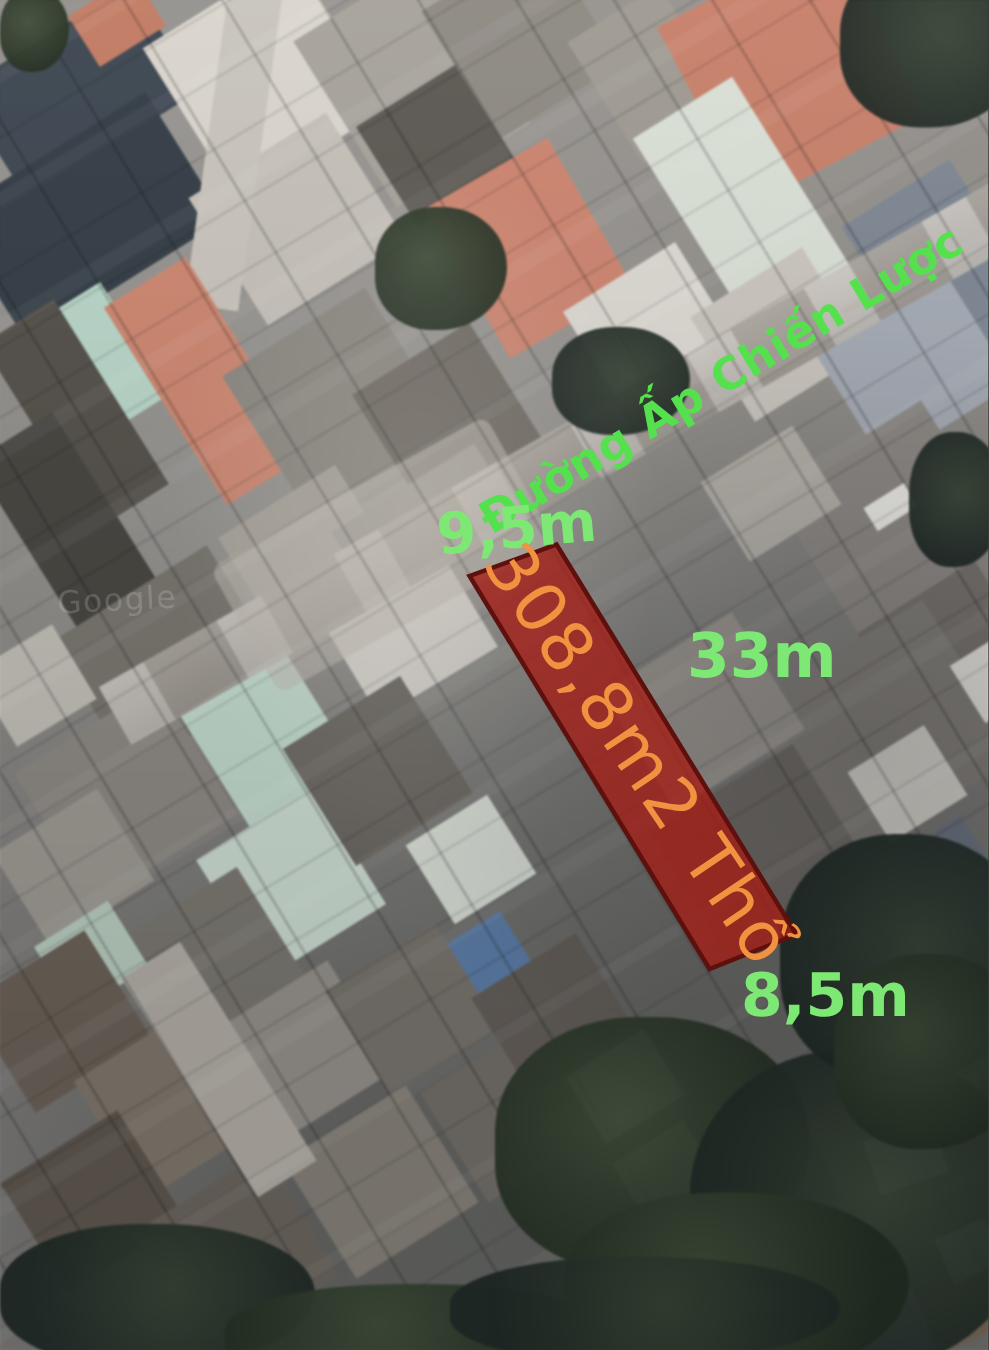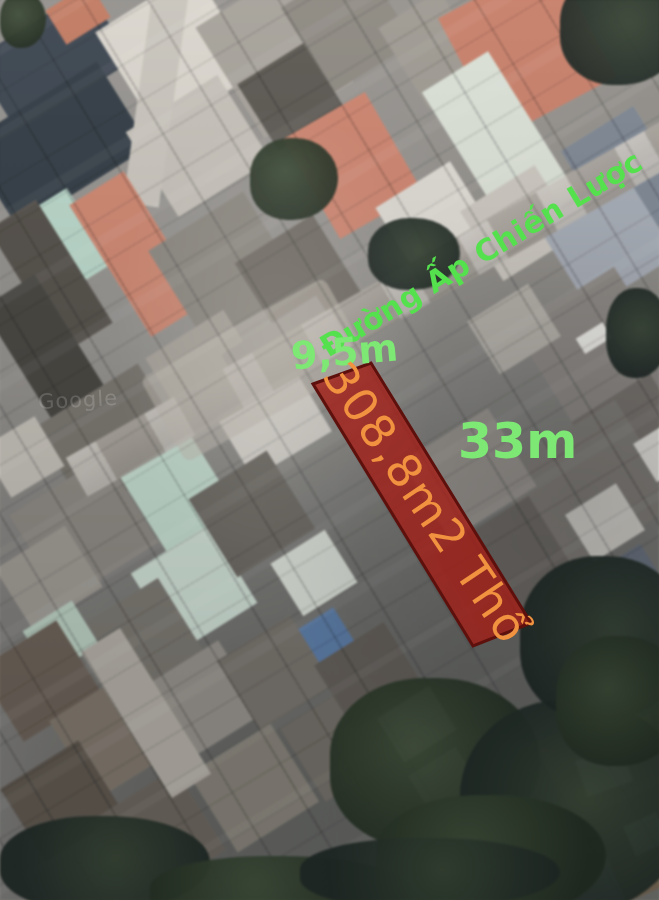--- a/index.html
+++ b/index.html
@@ -31,21 +31,21 @@
       linear-gradient(180deg,#c3bcb2,#a9a299);opacity:.92;}
   #road2{position:absolute;left:150px;top:322px;width:210px;height:96px;
       transform:rotate(-29deg);background:#c2bbb1;opacity:.55;border-radius:8px;}
   #plot-svg{position:absolute;inset:0;}
   .label{position:absolute;white-space:nowrap;}
   #street-label{left:269px;top:236px;width:424px;text-align:center;
       font-size:30px;font-weight:bold;letter-spacing:.5px;
       color:var(--green-street,#55E14E);transform:rotate(-31deg);}
   #dim-front{left:291px;top:330px;font-size:38px;font-weight:bold;
       color:var(--green-dim,#7EE874);transform:rotate(-5deg);}
-  #dim-side{left:458px;top:413px;font-size:49px;font-weight:bold;
+  #dim-side{left:458px;top:413px;font-size:41px;font-weight:bold;
       color:var(--green-dim,#7EE874);text-align:center;}
   #dim-back{left:494px;top:641px;font-size:40px;font-weight:bold;
       color:var(--green-dim,#7EE874);}
   #plot-label{left:256px;top:476px;width:340px;text-align:center;
       font-size:46px;letter-spacing:2px;color:var(--orange,#F0923F);
       transform:rotate(56deg);}
   #price-total{left:16px;top:592px;font-size:122px;font-weight:bold;
       letter-spacing:-3px;color:var(--orange,#F0923F);}
   #price-m2{left:24px;top:824px;font-size:47px;color:var(--orange,#F0923F);}
   #watermark{left:38px;top:388px;font-size:21px;color:#ffffff;opacity:.16;
@@ -146,14 +146,15 @@
   </div>
 
   <svg id="plot-svg" width="659" height="900" viewBox="0 0 659 900">
     <polygon id="plot-poly" points="313,384 371,363 531,623 473,646" fill="rgba(164,28,20,0.78)" stroke="#5E100C" stroke-width="3"></polygon>
   </svg>
 
   <div class="label" id="watermark">Google</div>
   <div class="label" id="street-label">Đường Ấp Chiến Lược</div>
   <div class="label" id="dim-front">9,5m</div>
   <div class="label" id="dim-side">33m</div>
+  <div class="label" id="dim-back">8,5m</div>
   <div class="label" id="plot-label">308,8m2 Thổ</div>
 </div>
 
 </body></html>

